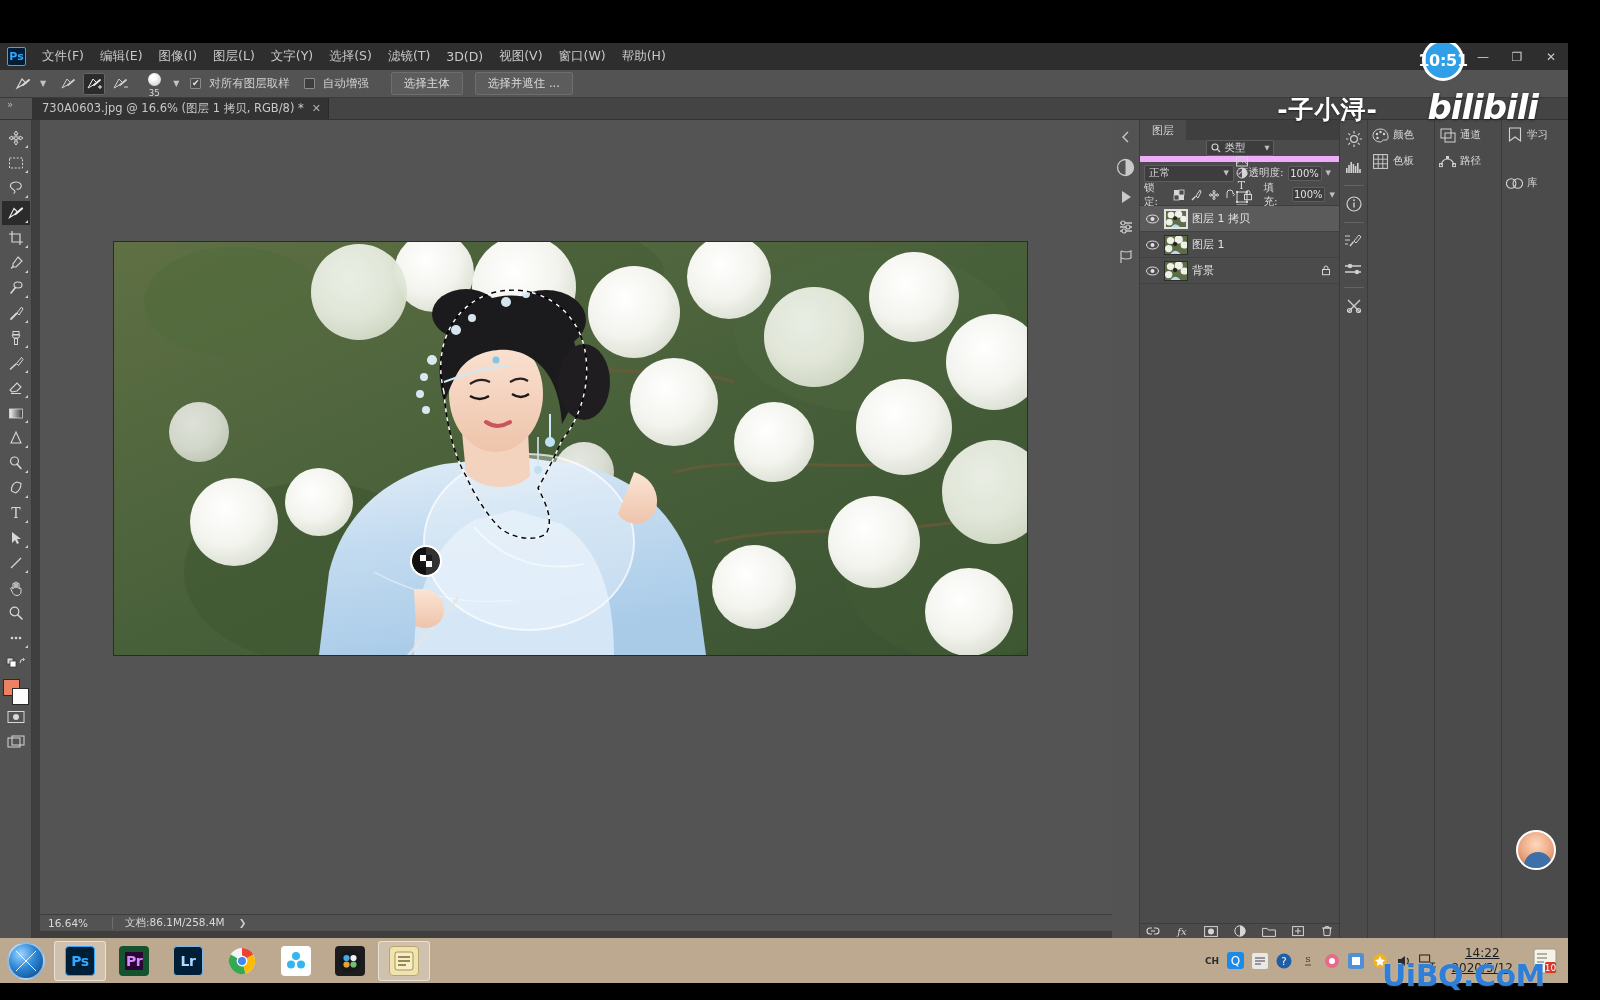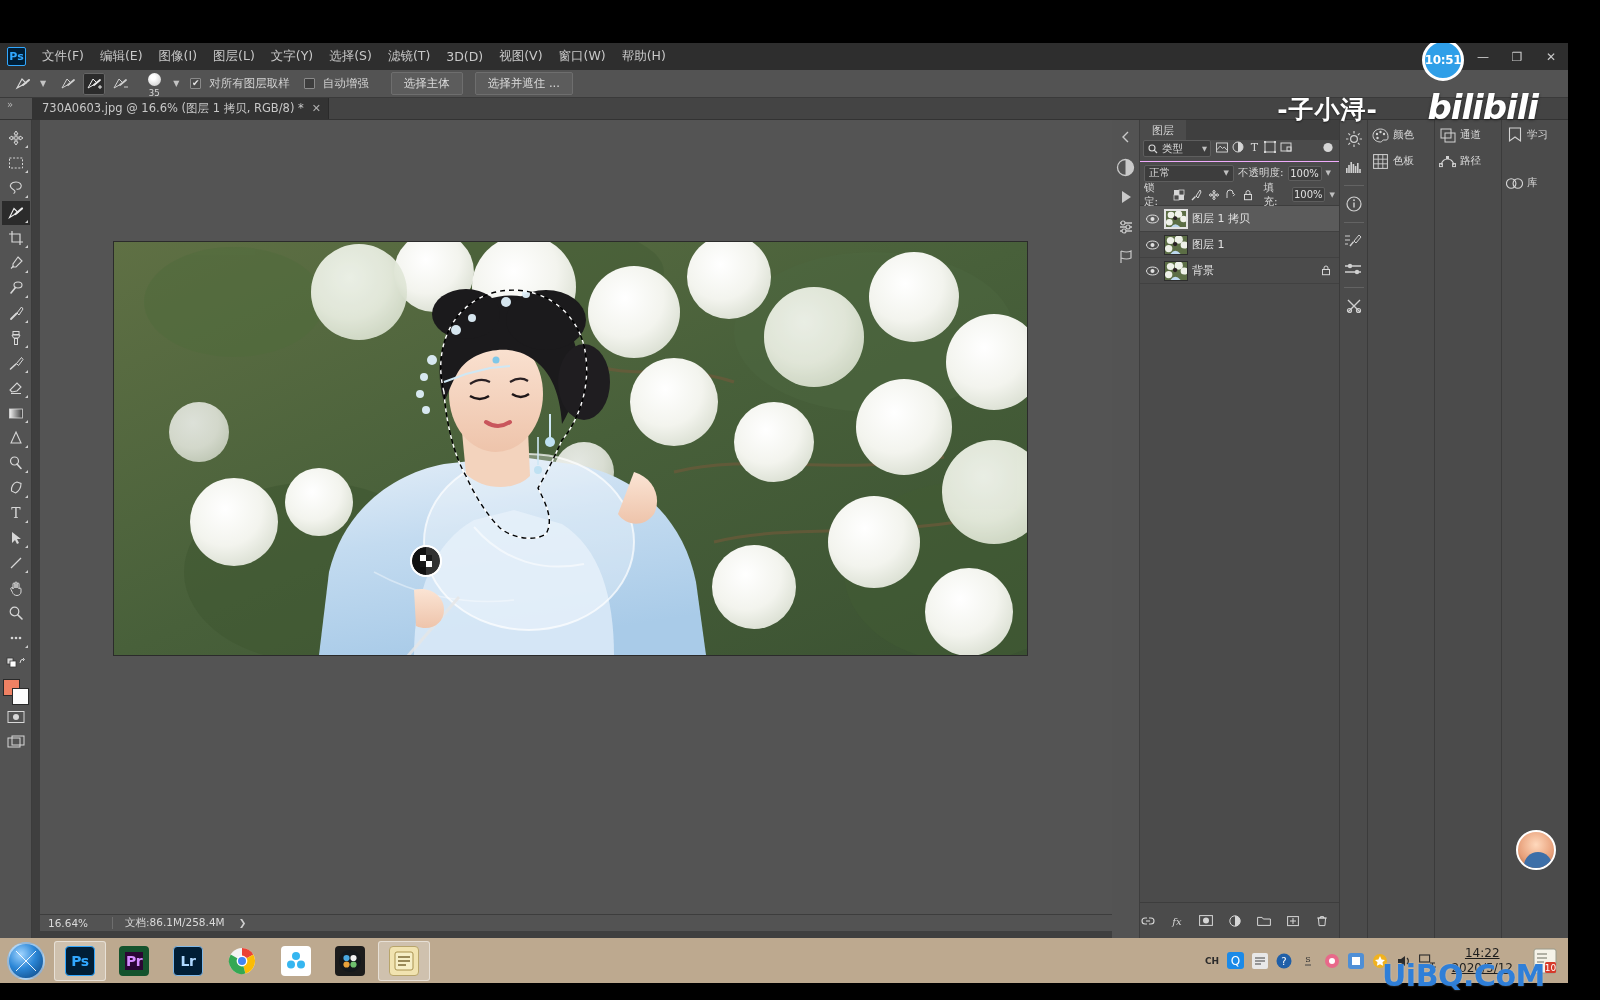--- a/index.html
+++ b/index.html
@@ -31,21 +31,21 @@
     cursor:default;
   }
   .wincontrols { margin-left:auto; display:flex; align-items:center; height:27px; }
   .wincontrols .wc {
     width:34px; height:27px; display:flex; align-items:center; justify-content:center;
     color:#cacaca; font-size:12px;
   }
   .timebadge {
     position:absolute; right:104px; top:-4px; width:42px; height:42px;
     border-radius:50%; background:#2f9fe8; border:3px solid #fff;
-    color:#fff; font-size:12px; font-weight:bold; display:flex;
+    color:#fff; font-size:16px; font-weight:bold; display:flex;
     align-items:center; justify-content:center; z-index:40; letter-spacing:-0.3px;
   }
 
   
   .optionsbar {
     position:absolute; left:0; top:27px; width:100%; height:28px;
     background:#535353; border-bottom:1px solid #3a3a3a;
     display:flex; align-items:center; padding-left:12px; gap:4px;
   }
   .obicon {
@@ -136,22 +136,22 @@
     display:flex; flex-direction:column; align-items:center; padding-top:4px; gap:4px;
   }
   .cbicon { width:24px; height:26px; display:flex; align-items:center; justify-content:center;}
   .layerspanel {
     width:200px; background:#4b4b4b; border-right:1px solid #3b3b3b; position:relative;
     display:flex; flex-direction:column;
   }
   .lp-tabrow { height:20px; background:#3f3f3f; display:flex; align-items:stretch; }
   .lp-tab { background:#4b4b4b; font-size:11px; color:#d6d6d6;
     padding:0 12px; display:flex; align-items:center; }
-  .lp-filter { height:22px; display:flex; align-items:flex-start; gap:0; padding:0 3px;
-    border-bottom:1px solid #f0abfc; }
+  .lp-filter { height:22px; display:flex; align-items:center; gap:0; padding:0 3px;
+    border-bottom:6px solid #f0abfc;flex-direction:column; }
   .lp-kind {
     width:68px; height:17px; background:#3d3d3d; border:1px solid #5e5e5e;
     display:flex; align-items:center; gap:3px; padding:0 3px; font-size:10.5px;
     color:#d6d6d6; border-radius:2px;
   }
   .kicon { width:12px; height:14px; display:flex; align-items:center; justify-content:center;}
   .lp-blendrow { height:22px; display:flex; align-items:center; padding:0 4px; gap:4px; }
   .blendsel {
     width:90px; height:17px; background:#3d3d3d; border:1px solid #5e5e5e;
     border-radius:2px; font-size:10.5px; color:#d9d9d9; display:flex;
@@ -176,21 +176,21 @@
   .layerrow.sel { background:#5b5b5b; }
   .eye { width:16px; display:flex; align-items:center; justify-content:center; }
   .thumb {
     width:24px; height:20px; border:1px solid #2d2d2d; overflow:hidden;
     position:relative; background:#888; flex:none;
   }
   .thumb.selthumb { border:2px solid #e4e4e4; }
   .layername { font-size:11px; color:#e2e2e2; white-space:nowrap; }
   .locksmall { margin-left:auto; margin-right:4px; }
   .lp-bottom {
-    height:36px; display:flex; align-items:center; justify-content:flex-start; gap:14px;
+    height:15px; display:flex; align-items:center; justify-content:center; gap:14px;
     border-top:1px solid #3d3d3d; background:#4b4b4b;
   }
   .lpb { width:15px; height:15px; display:flex; align-items:center; justify-content:center;}
 
   .iconrail {
     width:28px; background:#4b4b4b; border-right:1px solid #3b3b3b;
     display:flex; flex-direction:column; align-items:center; padding-top:6px; gap:2px;
   }
   .railicon { width:26px; height:26px; display:flex; align-items:center; justify-content:center;}
   .railsep { width:20px; height:1px; background:#636363; margin:3px 0; }

